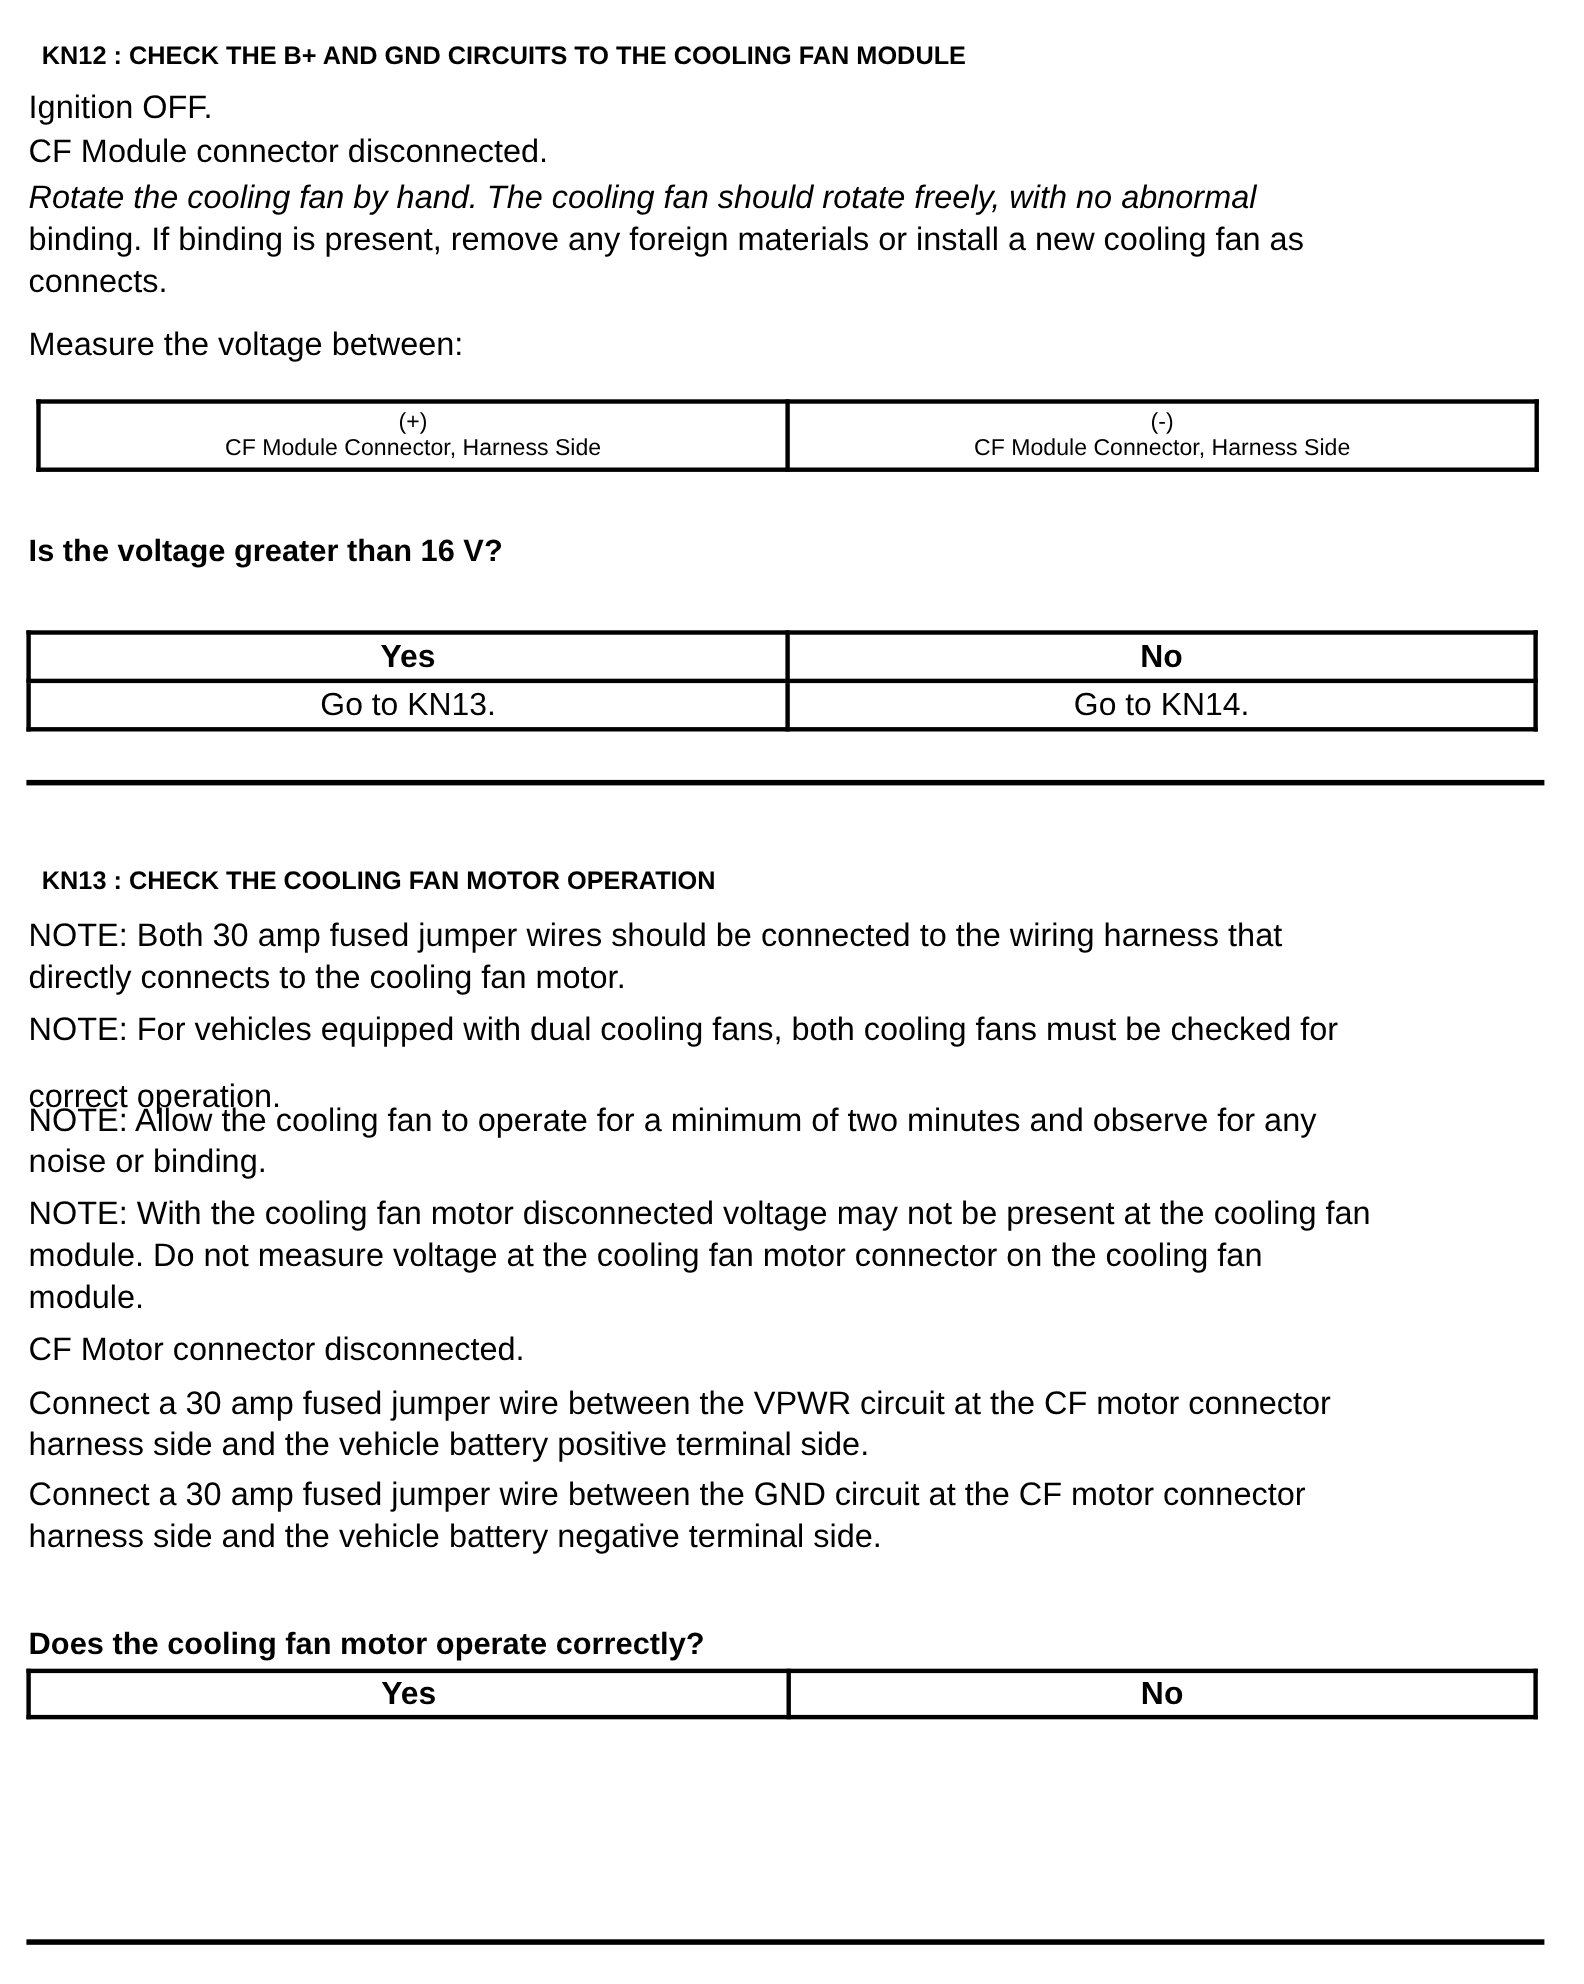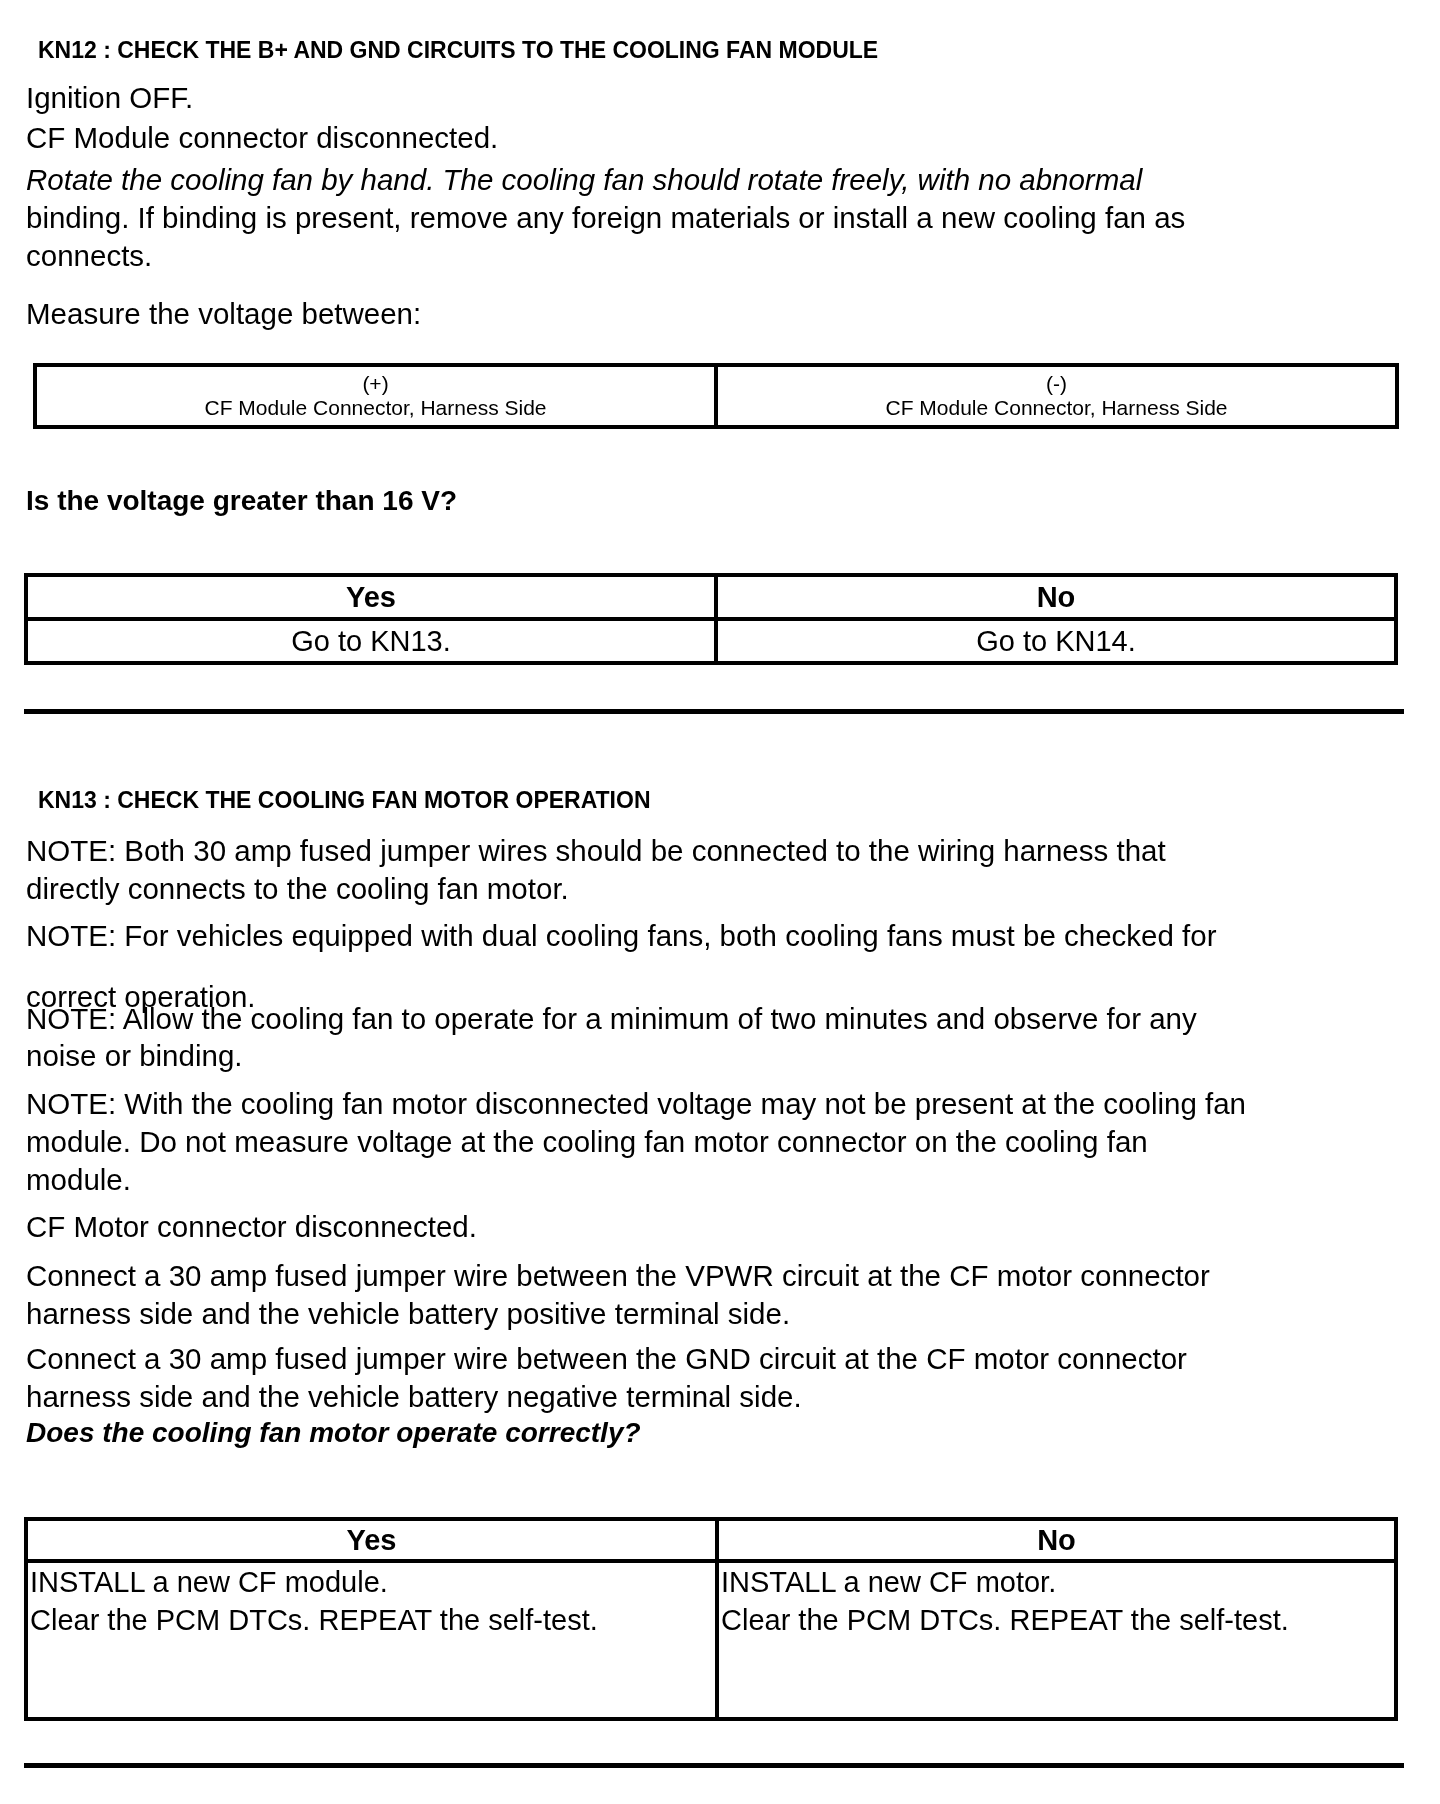--- a/index.html
+++ b/index.html
@@ -115,38 +115,28 @@
 
 <div>
   <div class="line" style="top:1257px;">Connect a 30 amp fused jumper wire between the VPWR circuit at the CF motor connector</div>
   <div class="line" style="top:1295px;">harness side and the vehicle battery positive terminal side.</div>
 </div>
 <div>
   <div class="line" style="top:1340px;">Connect a 30 amp fused jumper wire between the GND circuit at the CF motor connector</div>
   <div class="line" style="top:1378px;">harness side and the vehicle battery negative terminal side.</div>
 </div>
 
-<div class="question" style="top:1416px;font-style:italic;">Does the cooling fan motor operate correctly?</div>
+<div class="question" style="top:1478px;">Does the cooling fan motor operate correctly?</div>
 
 <table class="grid t3" style="left:24px; top:1517px; width:1370px;">
   <colgroup>
       <col style="width:691px">
       <col style="width:679px">
     </colgroup>
   <tbody>
       <tr style="height:42px;">
     <td class="hd">Yes</td>
     <td class="hd">No</td>
   </tr>
-  <tr style="height:158px;">
-    <td class="body">
-      <div>INSTALL a new CF module.</div>
-      <div>Clear the PCM DTCs. REPEAT the self-test.</div>
-    </td>
-    <td class="body">
-      <div>INSTALL a new CF motor.</div>
-      <div>Clear the PCM DTCs. REPEAT the self-test.</div>
-    </td>
-  </tr>
 </tbody>
   </table>
 
 <div class="rule" style="top:1763px;"></div>
 
 </body></html>

